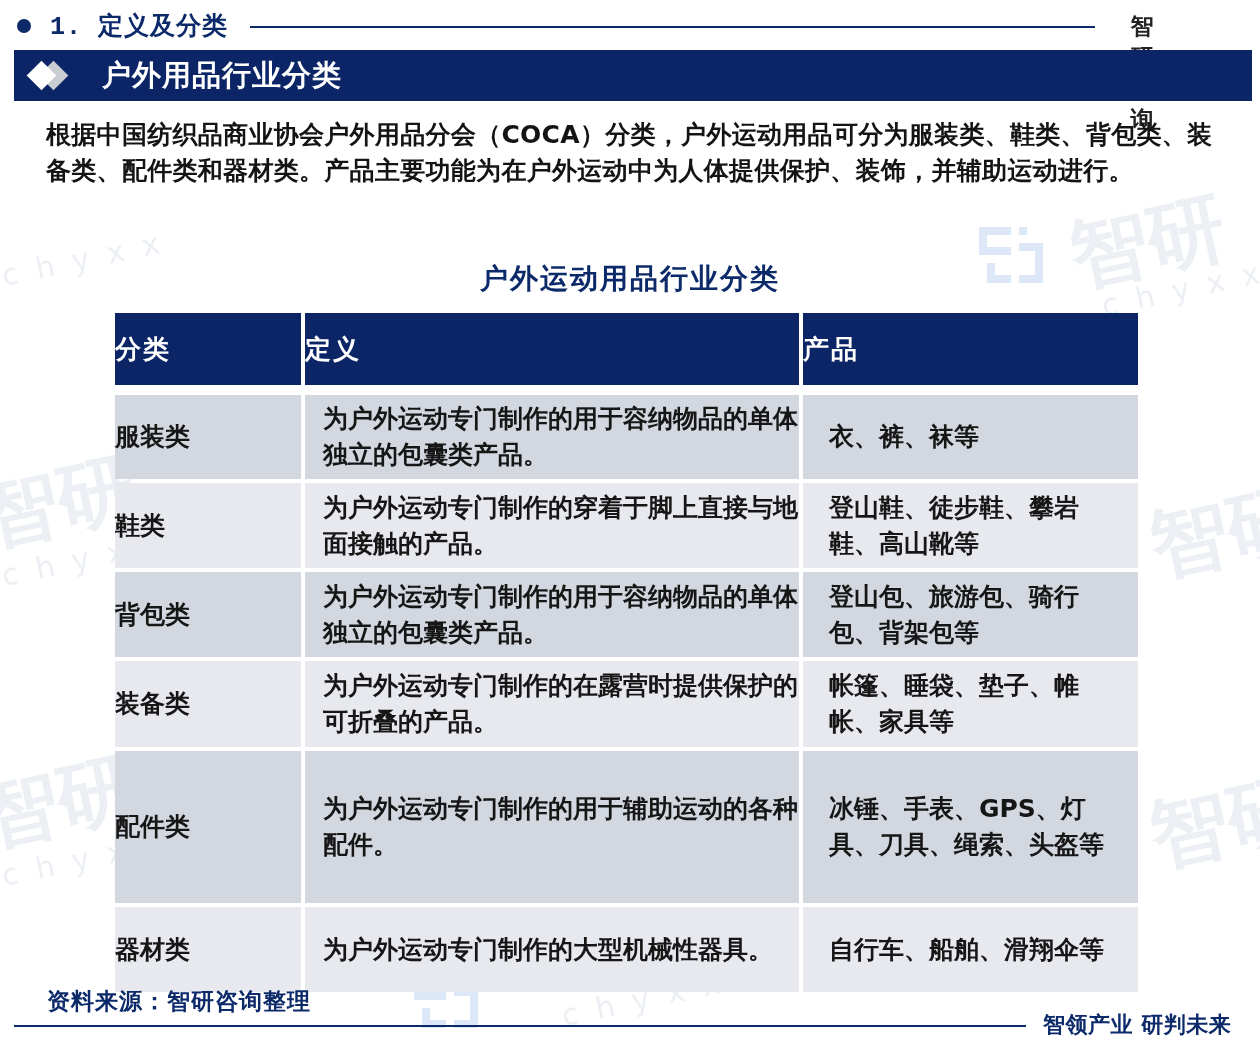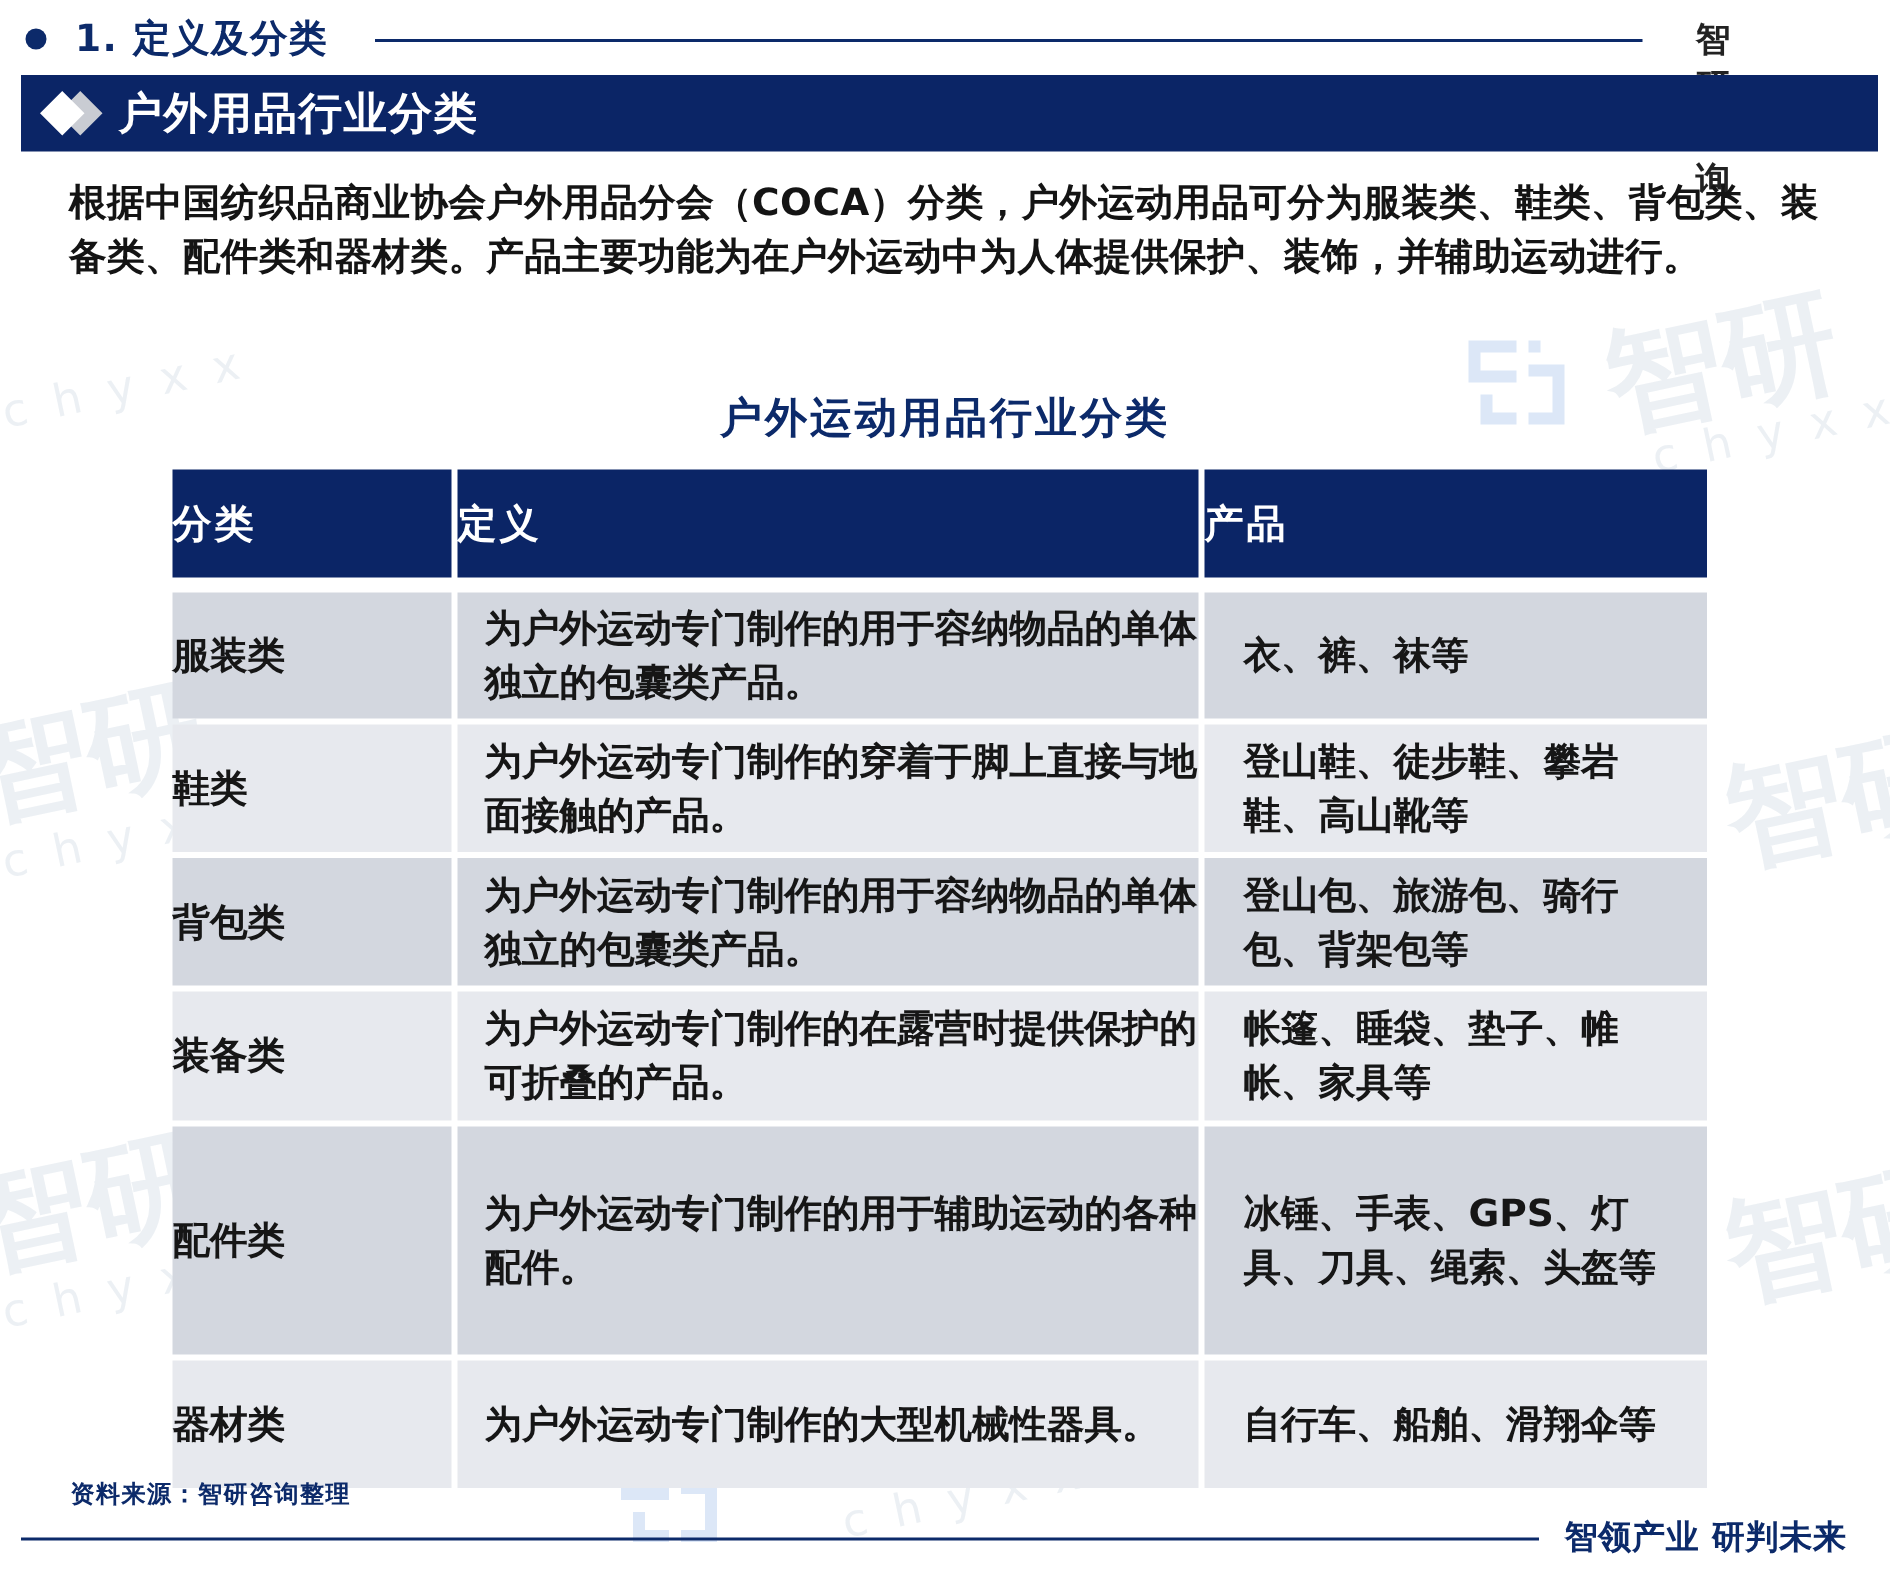--- a/index.html
+++ b/index.html
@@ -6,51 +6,51 @@
   html, body { width: 1260px; height: 1050px; background: #ffffff; overflow: hidden; }
   body { position: relative; font-family: "DejaVu Sans", "Liberation Sans", sans-serif; color: #111; }
 
   
   .wm { position: absolute; color: rgba(170,185,205,0.22); font-weight: bold; pointer-events: none; user-select: none; white-space: nowrap; }
   .wm.big { font-size: 78px; transform: rotate(-12deg); }
   .wm.small { font-size: 30px; letter-spacing: 18px; font-weight: normal; transform: rotate(-12deg); }
   .wm-logo { position: absolute; pointer-events: none; opacity: 0.16; }
 
   
-  .top-bar { position: absolute; left: 0; top: 0; width: 1172px; height: 50px; }
+  .top-bar { position: absolute; left: 0; top: 0; width: 1172px; height: 50px; font-family: Liberation Mono, monospace; }
   .top-dot { position: absolute; left: 17px; top: 19px; width: 14px; height: 14px; border-radius: 50%; background: #0c2a6a; }
   .top-title { position: absolute; left: 50px; top: 9px; font-size: 25px; font-weight: bold; color: #0c2a6a; letter-spacing: 1px; }
   .top-line { position: absolute; left: 250px; top: 26px; width: 845px; height: 2px; background: #0c2a6a; }
   .brand { position: absolute; left: 1113px; top: 11px; display: flex; align-items: center; gap: 8px; }
   .brand-name { font-size: 23px; font-weight: bold; color: #222; letter-spacing: 1px; }
 
   
   .banner { position: absolute; left: 14px; top: 50px; width: 1238px; height: 51px; background: #0b2566; display: flex; align-items: center; }
   .banner-icon { margin-left: 13px; width: 44px; height: 30px; position: relative; }
-  .banner-title { margin-left: 8px; font-size: 29px; font-weight: bold; color: #fff; letter-spacing: 1px; }
+  .banner-title { margin-left: 31px; font-size: 29px; font-weight: bold; color: #fff; letter-spacing: 1px; }
 
   
   .intro { position: absolute; left: 46px; top: 117px; width: 1190px; font-size: 25px; line-height: 36px; font-weight: bold; color: #141414; letter-spacing: 0.3px; }
 
   
   .table-title { position: absolute; left: 0; width: 1260px; top: 260px; text-align: center; font-size: 28px; font-weight: bold; color: #0c2a6a; letter-spacing: 2px; }
 
   
   .tbl { position: absolute; left: 115px; top: 309px; width: 1031px; border-collapse: separate; border-spacing: 4px 4px; margin-left: -4px; }
   .tbl th { background: #0b2566; color: #fff; font-size: 26px; font-weight: bold; height: 72px; text-align: left; letter-spacing: 2px; }
   .tbl td { font-size: 25px; font-weight: bold; color: #161616; line-height: 36px; vertical-align: middle; }
   .tbl td.cat { text-align: left; width: 186px; }
   .tbl td.def { padding-left: 18px; width: 494px; }
   .tbl td.prod { padding-left: 26px; padding-right: 22px; }
   .row-a td { background: #d3d7df; }
   .row-b td { background: #e7e9ee; }
   .tbl .spacer td { height: 2px; background: transparent; padding: 0; }
 
   
-  .source { position: absolute; left: 47px; top: 986px; font-size: 16px; font-weight: bold; color: #0c2a6a; letter-spacing: 1px; }
+  .source { position: absolute; left: 47px; top: 986px; font-size: 23px; font-weight: bold; color: #0c2a6a; letter-spacing: 1px; }
   .foot-line { position: absolute; left: 14px; top: 1025px; width: 1012px; height: 2px; background: #0c2a6a; }
   .slogan { position: absolute; left: 1043px; top: 1010px; font-size: 22px; font-weight: bold; color: #0c2a6a; letter-spacing: 0.5px; }
 </style>
 </head>
 <body>
 
 <div class="wm big" style="left:1070px;top:190px;">智研</div>
 <div class="wm small" style="left:1100px;top:270px;">chyxx</div>
 <div class="wm big" style="left:-20px;top:450px;">智研</div>
 <div class="wm small" style="left:0px;top:540px;">chyxx</div>

